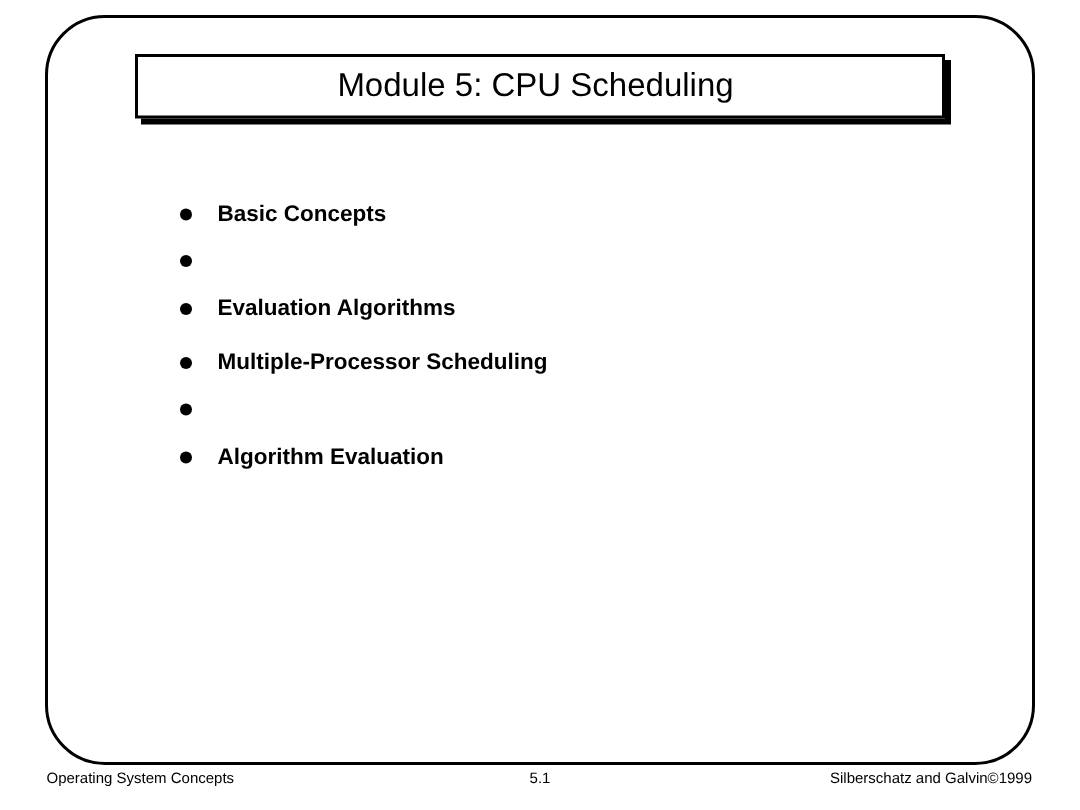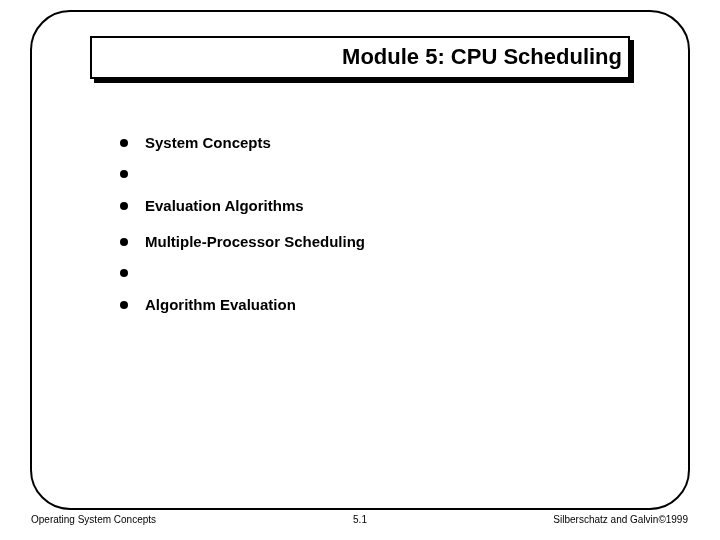--- a/index.html
+++ b/index.html
@@ -22,23 +22,23 @@
     position: absolute;
     left: 4px; top: 4px;
     width: 100%; height: 100%;
     background: #000;
   }
   .title-box {
     position: relative;
     width: 100%;
     background: #fff;
     border: 2px solid #000;
-    text-align: right;
+    text-align: center;
     padding: 6px 6px 7px 0;
-    font-weight: bold;
+    font-weight: normal;
     font-size: 22px;
   }
   .bullets {
     position: absolute;
     left: 88px; top: 122px;
     width: 500px;
   }
   .bullets li {
     list-style: none;
     display: flex;
@@ -71,21 +71,21 @@
 <body>
 
 <div class="slide">
   <div class="title-wrap">
     <div class="title-shadow"></div>
     <div class="title-box">Module 5:  CPU Scheduling</div>
   </div>
   <ul class="bullets">
     <li>
       <span class="dot"></span>
-      <span class="bullet-text">System Concepts</span>
+      <span class="bullet-text">Basic Concepts</span>
     </li>
     <li>
       <span class="dot"></span>
     </li>
     <li>
       <span class="dot"></span>
       <span class="bullet-text">Evaluation Algorithms</span>
     </li>
     <li>
       <span class="dot"></span>

